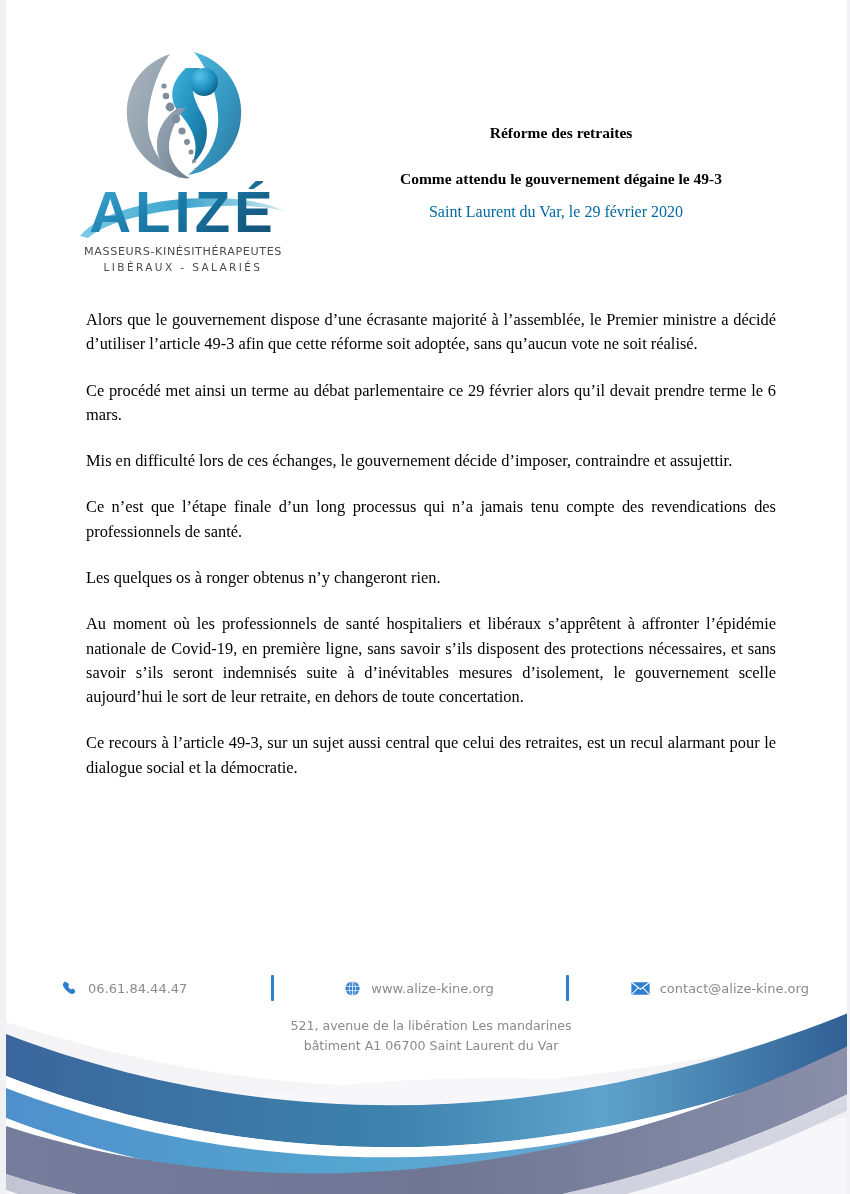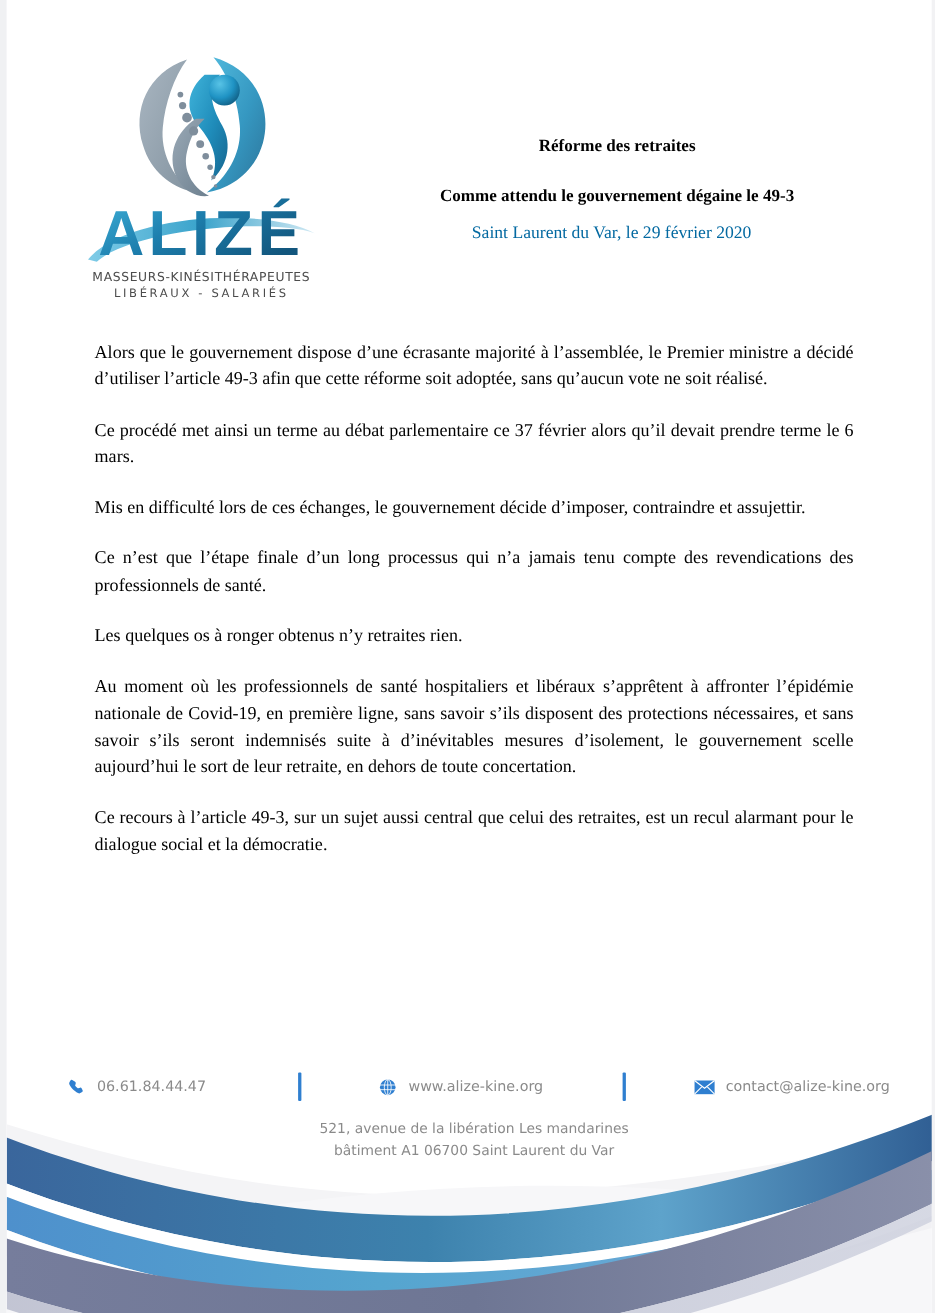--- a/index.html
+++ b/index.html
@@ -230,24 +230,24 @@
     <div class="title-block">
       <div class="title-line">Réforme des retraites</div>
       <div class="title-line">Comme attendu le gouvernement dégaine le 49-3</div>
     </div>
 
     <div class="dateline">Saint Laurent du Var, le 29 février 2020</div>
   </div>
 
   <div class="body-text">
     <p class="para">Alors que le gouvernement dispose d’une écrasante majorité à l’assemblée, le Premier ministre a décidé d’utiliser l’article 49-3 afin que cette réforme soit adoptée, sans qu’aucun vote ne soit réalisé.</p>
-    <p class="para">Ce procédé met ainsi un terme au débat parlementaire ce 37 février alors qu’il devait prendre terme le 6 mars.</p>
+    <p class="para">Ce procédé met ainsi un terme au débat parlementaire ce 29 février alors qu’il devait prendre terme le 6 mars.</p>
     <p class="para">Mis en difficulté lors de ces échanges, le gouvernement décide d’imposer, contraindre et assujettir.</p>
     <p class="para">Ce n’est que l’étape finale d’un long processus qui n’a jamais tenu compte des revendications des professionnels de santé.</p>
-    <p class="para">Les quelques os à ronger obtenus n’y retraites rien.</p>
+    <p class="para">Les quelques os à ronger obtenus n’y changeront rien.</p>
     <p class="para">Au moment où les professionnels de santé hospitaliers et libéraux s’apprêtent à affronter l’épidémie nationale de Covid-19, en première ligne, sans savoir s’ils disposent des protections nécessaires, et sans savoir s’ils seront indemnisés suite à d’inévitables mesures d’isolement, le gouvernement scelle aujourd’hui le sort de leur retraite, en dehors de toute concertation.</p>
     <p class="para">Ce recours à l’article 49-3, sur un sujet aussi central que celui des retraites, est un recul alarmant pour le dialogue social et la démocratie.</p>
   </div>
 
   <div class="footer-contacts">
 
     <div class="contact-item c-phone">
       <svg class="ico" width="17" height="17" viewBox="0 0 24 24">
         <path fill="#2f7fd0" d="M6.6 2.5c-.8-.4-1.8-.1-2.3.7L3 5.4c-.5.9-.5 2 0 2.9 1 1.9 2.6 4.5 4.6 6.5 2 2 4.6 3.6 6.5 4.6.9.5 2 .5 2.9 0l2.2-1.3c.8-.5 1.1-1.5.7-2.3l-1.3-2.6c-.4-.7-1.2-1-2-.8l-2.3.7c-.3.1-.7 0-1-.2-1-.8-1.9-1.7-2.7-2.7-.2-.3-.3-.7-.2-1l.7-2.3c.2-.8-.1-1.6-.8-2L6.6 2.5z"></path>
       </svg>

